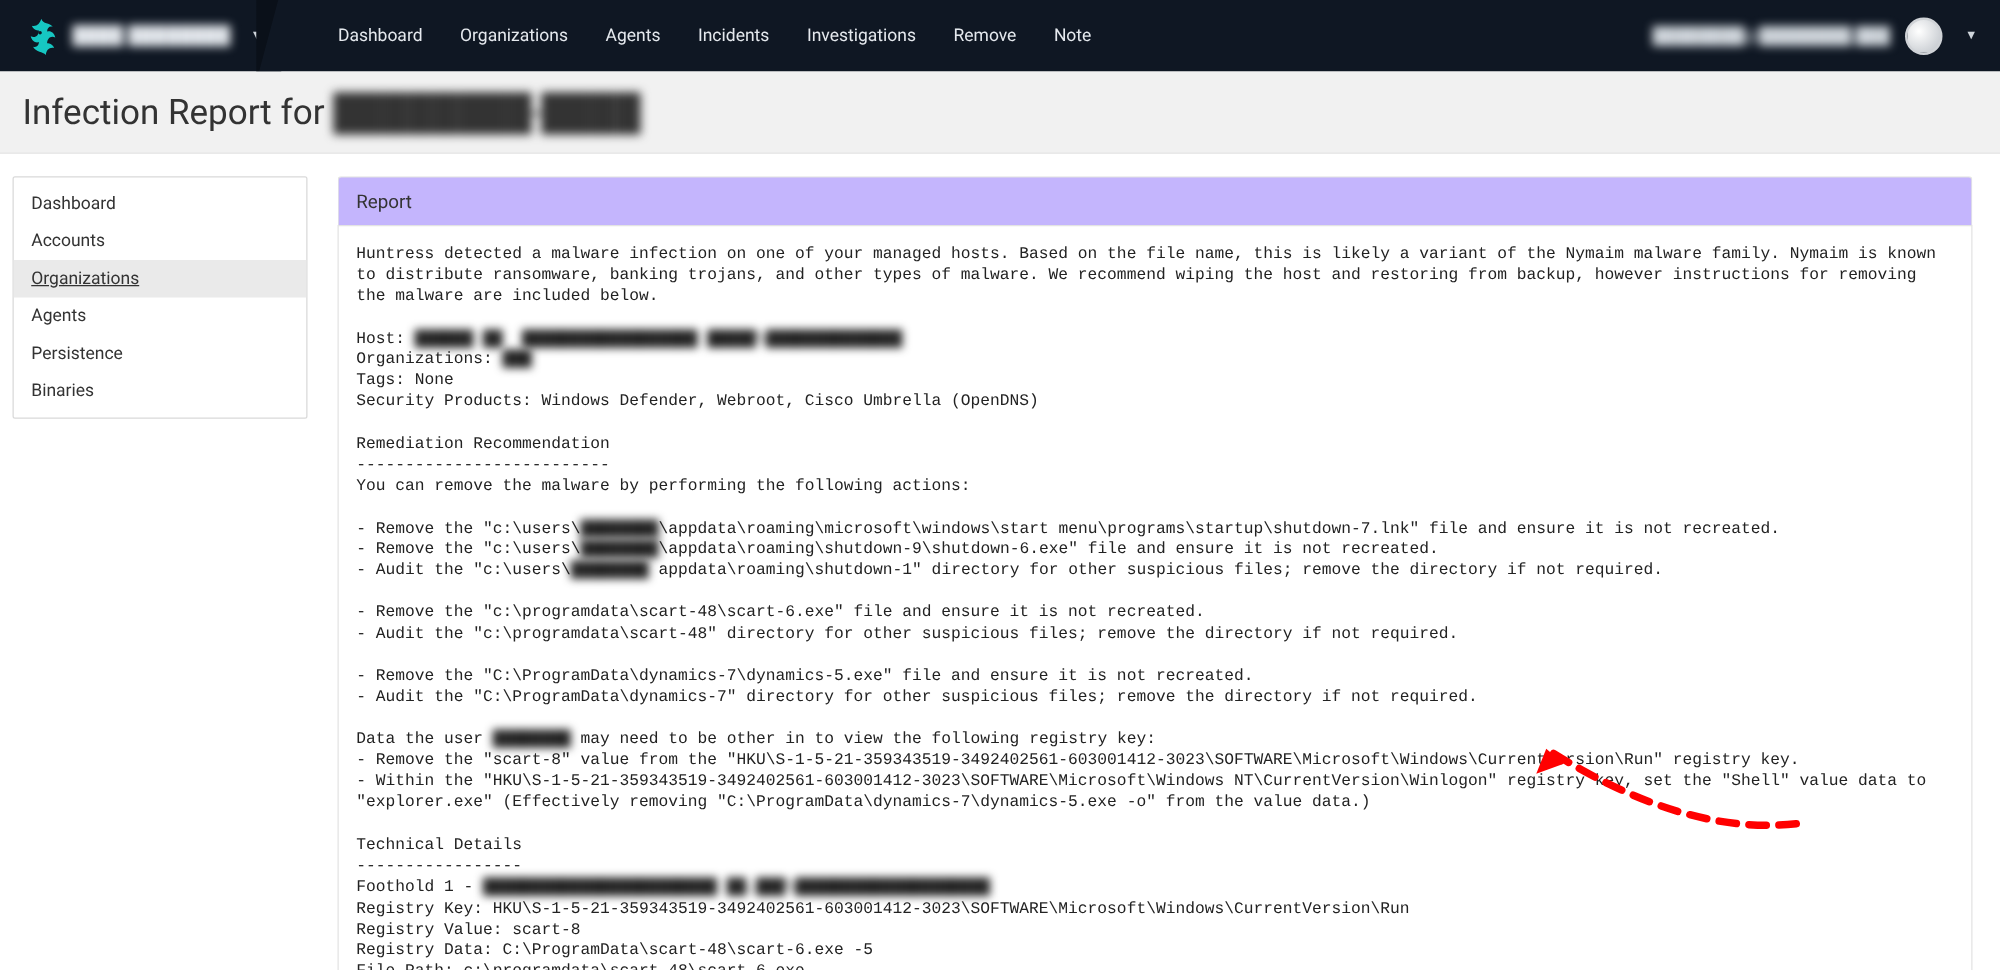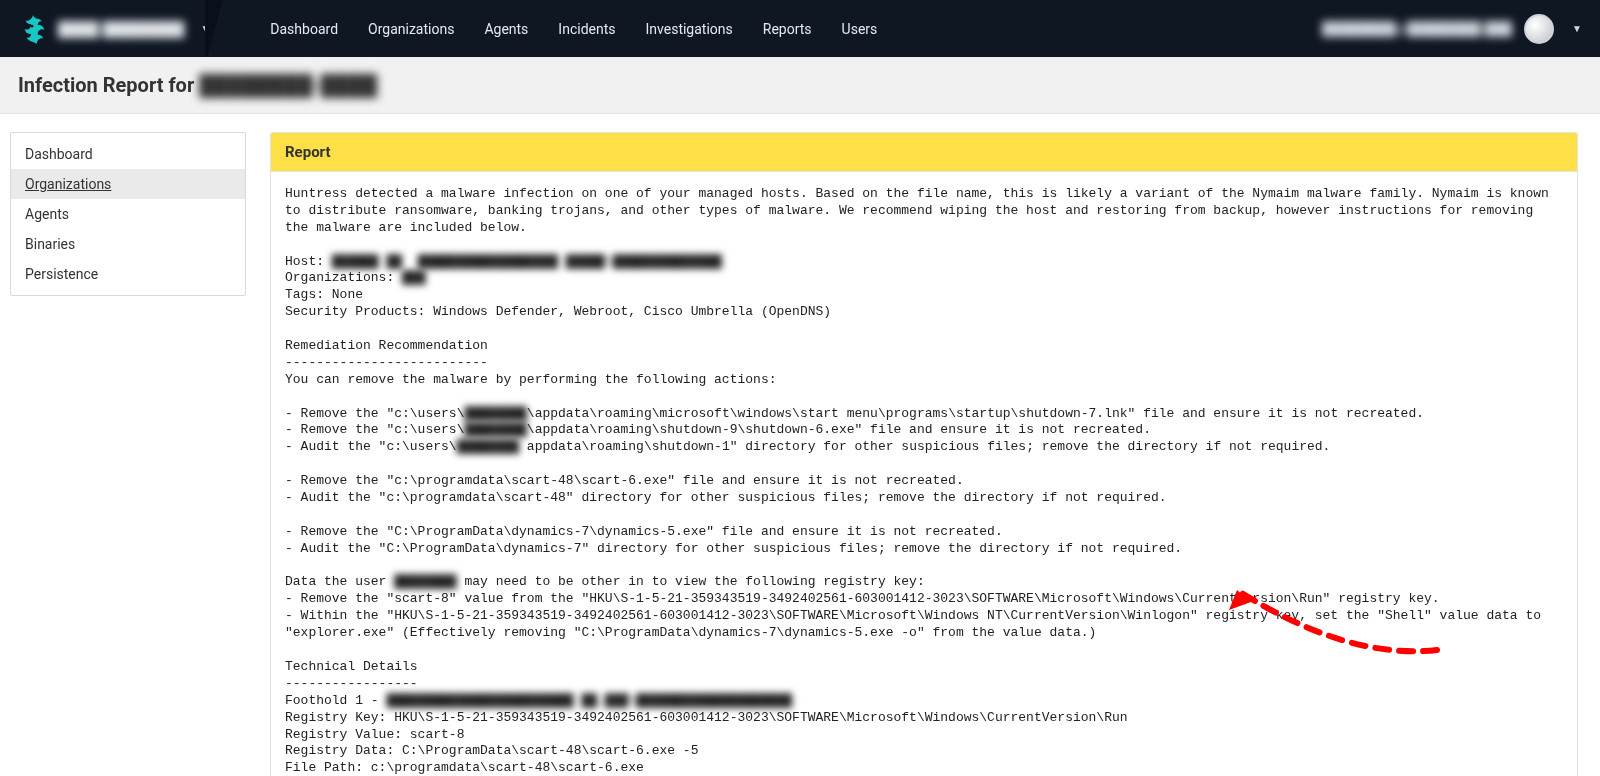--- a/index.html
+++ b/index.html
@@ -8,28 +8,28 @@
   .logo-wrap { display:flex; align-items:center; gap:10px; margin-right:40px;}
   .logo-svg { width:30px; height:30px; }
   .org-label { filter: blur(4px); color:#e5e9ee; font-size:14px; letter-spacing:.3px;}
   .org-caret { margin-left:6px; font-size:10px; color:#cfd5db;}
   .navlinks { display:flex; gap:30px; margin-left:20px;}
   .navlink { color:#e5e9ee; font-size:14px; cursor:pointer; }
   .nav-right { margin-left:auto; display:flex; align-items:center; gap:12px;}
   .email-blur { filter: blur(4px); color:#cfd5db; font-size:13px;}
   .avatar-circle { width:30px; height:30px; border-radius:50%; border:2px solid #d0d3d7; background:radial-gradient(circle at 35% 35%, #fff, #bcc1c7); }
   .slash { position:absolute; left:205px; top:0; width:20px; height:57px; background:linear-gradient(105deg, #0a1019 49%, #0f1723 51%);}
-  .titlebar { background:#f1f1f1; border-bottom:1px solid #e5e5e5; padding:16px 18px; font-size:20px; color:#333; font-weight:700;}
+  .titlebar { background:#f1f1f1; border-bottom:1px solid #e5e5e5; padding:16px 18px; font-size:28px; color:#333; font-weight:400;}
   .titlebar .blur { filter: blur(4px); }
   .layout { display:flex; gap:24px; padding:18px 10px; align-items:flex-start;}
   .sidebar { width:236px; border:1px solid #d9d9d9; background:#fff; padding:6px 0; border-radius:2px;}
   .sidebar-item { padding:7px 14px; font-size:14px; color:#333; cursor:pointer;}
   .sidebar-item.active { background:#eaeaea; text-decoration:underline;}
   .main { flex:1; margin-right:12px;}
-  .panel-head { background:#fde047; border:1px solid #e3e3e3; border-bottom:none; padding:10px 14px; font-size:15px; color:#333; border-radius:3px 3px 0 0;font-weight:bold;}
+  .panel-head { background:#c4b5fd; border:1px solid #e3e3e3; border-bottom:none; padding:10px 14px; font-size:15px; color:#333; border-radius:3px 3px 0 0;}
   .panel-body { border:1px solid #e3e3e3; border-top:1px solid #e3e3e3; padding:14px 14px 30px 14px; font-family: "Courier New", Consolas, monospace; font-size:13px; line-height:1.3; color:#222; white-space:pre-wrap; position:relative;}
   .blurchunk { filter: blur(3.5px); display:inline-block;}
   .annot-arrow { position:absolute; right:130px; top:408px; width:230px; height:90px; pointer-events:none;}
 </style>
 </head>
 <body>
 
 <div class="topnav">
   <div class="logo-wrap">
     <svg class="logo-svg" viewBox="0 0 64 64">
@@ -39,41 +39,42 @@
     <span class="org-label">████ ████████</span>
     <span class="org-caret">▼</span>
   </div>
   <div class="slash"></div>
   <div class="navlinks">
     <span class="navlink">Dashboard</span>
     <span class="navlink">Organizations</span>
     <span class="navlink">Agents</span>
     <span class="navlink">Incidents</span>
     <span class="navlink">Investigations</span>
-    <span class="navlink">Reports</span>
-    <span class="navlink">Users</span>
+    <span class="navlink">Remove</span>
+    <span class="navlink">Note</span>
   </div>
   <div class="nav-right">
     <span class="email-blur">████████@████████.███</span>
     <div class="avatar-circle"></div>
     <span class="org-caret">▼</span>
   </div>
 </div>
 
 <div class="titlebar">
   <span>Infection Report for </span><span class="blur">████████-████</span>
 </div>
 
 <div class="layout">
   <div class="sidebar">
     <div class="sidebar-item">Dashboard</div>
+    <div class="sidebar-item">Accounts</div>
     <div class="sidebar-item active">Organizations</div>
     <div class="sidebar-item">Agents</div>
+    <div class="sidebar-item">Persistence</div>
     <div class="sidebar-item">Binaries</div>
-    <div class="sidebar-item">Persistence</div>
   </div>
 
   <div class="main">
     <div class="panel-head">Report</div>
     <div class="panel-body"><span>Huntress detected a malware infection on one of your managed hosts. Based on the file name, this is likely a variant of the Nymaim malware family. Nymaim is known to distribute ransomware, banking trojans, and other types of malware. We recommend wiping the host and restoring from backup, however instructions for removing the malware are included below.</span>
 
 <span>Host: </span><span class="blurchunk">██████ ██  ██████████████████ █████\██████████████</span>
 <span>Organizations: </span><span class="blurchunk">███</span>
 <span>Tags: None</span>
 <span>Security Products: Windows Defender, Webroot, Cisco Umbrella (OpenDNS)</span>

